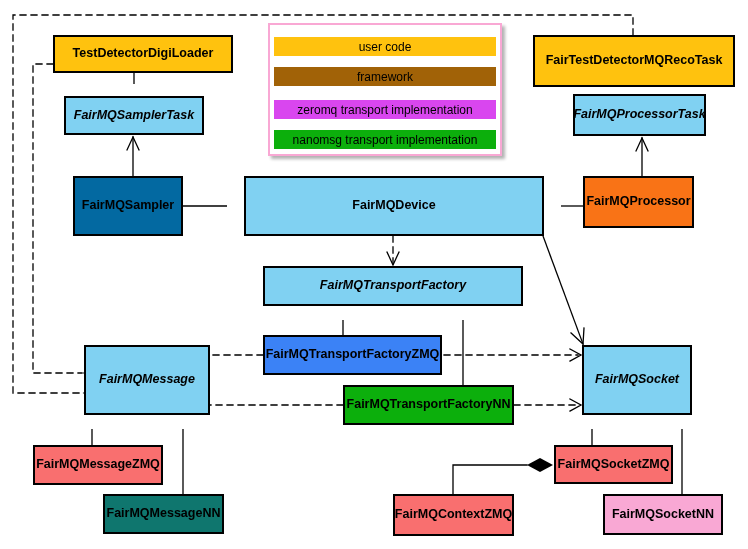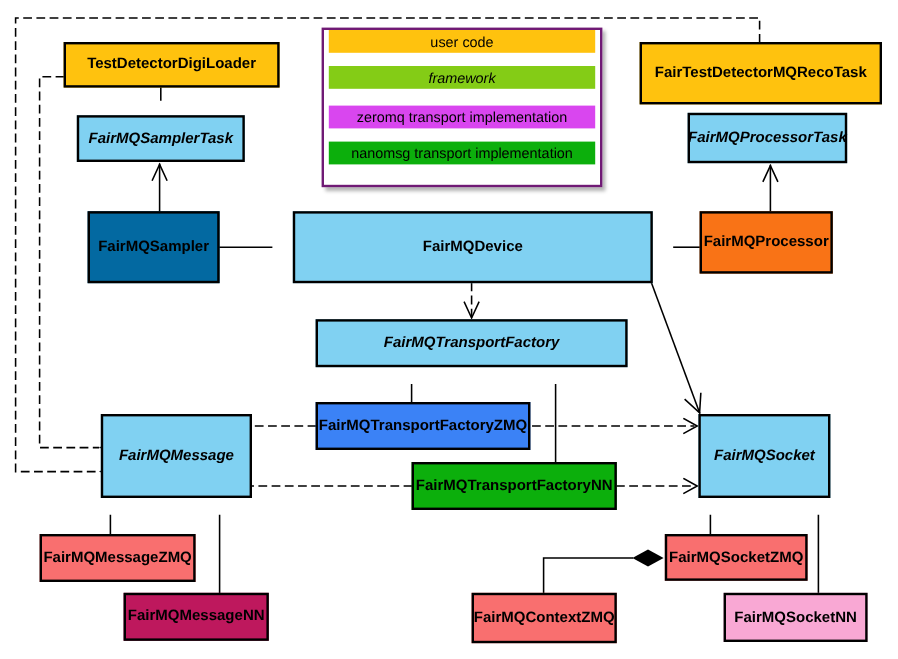--- a/index.html
+++ b/index.html
@@ -9,21 +9,22 @@
   }
   .edges{position:absolute;left:0;top:0;width:748px;height:549px;}
   .node{
     position:absolute;box-sizing:border-box;border:2px solid #000;
     display:flex;align-items:center;justify-content:center;text-align:center;
     font-weight:bold;font-size:12.5px;color:#000;line-height:1.1;padding:2px;
   }
   .abstract{font-style:italic;}
   .legend{
     position:absolute;left:268px;top:23px;width:234px;height:133px;box-sizing:border-box;
-    border:2px solid #701a75;background:#fff;box-shadow:3px 3px 3px rgba(0,0,0,.30);
+    border:2px solid #f9a8d4;background:#fff;box-shadow:3px 3px 3px rgba(0,0,0,.30);
+    padding-top:12px;
   }
   .legend-item{
     width:222px;height:19px;margin:0 auto 11px auto;
     display:flex;align-items:center;justify-content:center;
     font-size:12px;color:#000;font-weight:normal;
   }
   svg line,svg path{stroke:#000;}
 </style>
 </head>
 <body>
@@ -133,21 +134,21 @@
     </g>
 
     <g>
       <path d="M527,465 L453,465 L453,494"></path>
       <polygon points="553,465 540,458 527,465 540,472" fill="#000"></polygon>
     </g>
   </svg>
 
   <div class="legend">
     <div class="legend-item" style="background-color: rgb(255, 194, 14);">user code</div>
-    <div class="legend-item" style="background-color: #84cc16; font-style: italic;">framework</div>
+    <div class="legend-item" style="background-color: #a16207;">framework</div>
     <div class="legend-item" style="background-color: #d946ef; margin-top: 14px;">zeromq transport implementation</div>
     <div class="legend-item" style="background-color: rgb(12, 175, 12);">nanomsg transport implementation</div>
   </div>
 
   <div class="node" style="left: 53px; top: 35px; width: 180px; height: 38px; background-color: rgb(255, 194, 14);">TestDetectorDigiLoader</div>
 
   <div class="node" style="left: 533px; top: 35px; width: 202px; height: 52px; background-color: rgb(255, 194, 14);">FairTestDetectorMQRecoTask</div>
 
   <div class="node abstract" style="left: 64px; top: 96px; width: 140px; height: 39px; background-color: rgb(128, 209, 242);">FairMQSamplerTask</div>
 
@@ -164,21 +165,21 @@
   <div class="node" style="left: 263px; top: 335px; width: 179px; height: 40px; background-color: #3b82f6;">FairMQTransportFactoryZMQ</div>
 
   <div class="node" style="left: 343px; top: 385px; width: 171px; height: 40px; background-color: rgb(12, 175, 12);">FairMQTransportFactoryNN</div>
 
   <div class="node abstract" style="left: 84px; top: 345px; width: 126px; height: 70px; background-color: rgb(128, 209, 242);">FairMQMessage</div>
 
   <div class="node abstract" style="left: 582px; top: 345px; width: 110px; height: 70px; background-color: rgb(128, 209, 242);">FairMQSocket</div>
 
   <div class="node" style="left: 33px; top: 445px; width: 130px; height: 40px; background-color: rgb(249, 111, 111);">FairMQMessageZMQ</div>
 
-  <div class="node" style="left: 103px; top: 494px; width: 121px; height: 40px; background-color: #be185d;">FairMQMessageNN</div>
+  <div class="node" style="left: 103px; top: 494px; width: 121px; height: 40px; background-color: #0f766e;">FairMQMessageNN</div>
 
   <div class="node" style="left: 554px; top: 445px; width: 119px; height: 39px; background-color: rgb(249, 111, 111);">FairMQSocketZMQ</div>
 
   <div class="node" style="left: 393px; top: 494px; width: 121px; height: 42px; background-color: rgb(249, 111, 111);">FairMQContextZMQ</div>
 
   <div class="node" style="left: 603px; top: 494px; width: 120px; height: 41px; background-color: #f9a8d4;">FairMQSocketNN</div>
 
 </div>
 
 </body></html>

